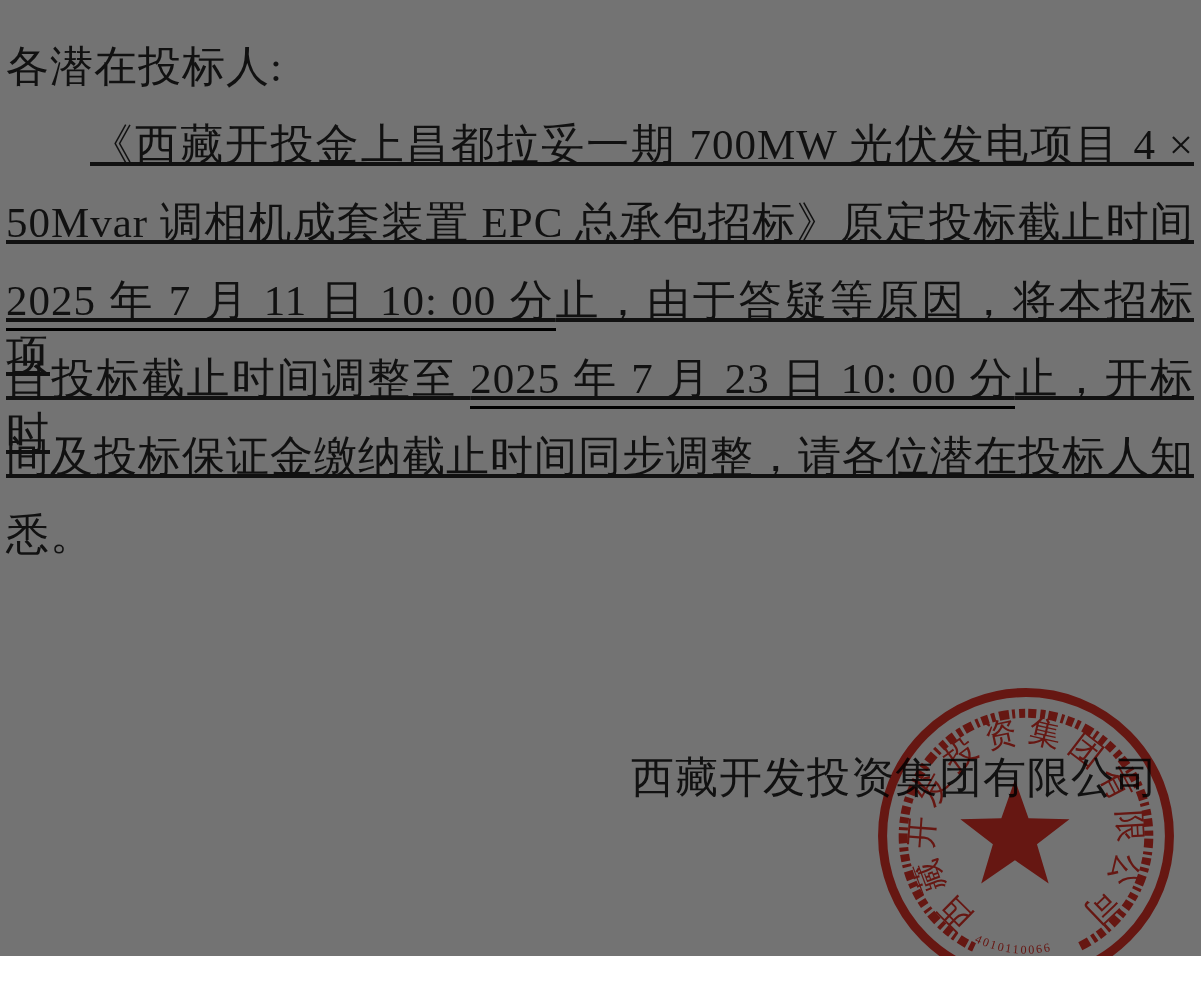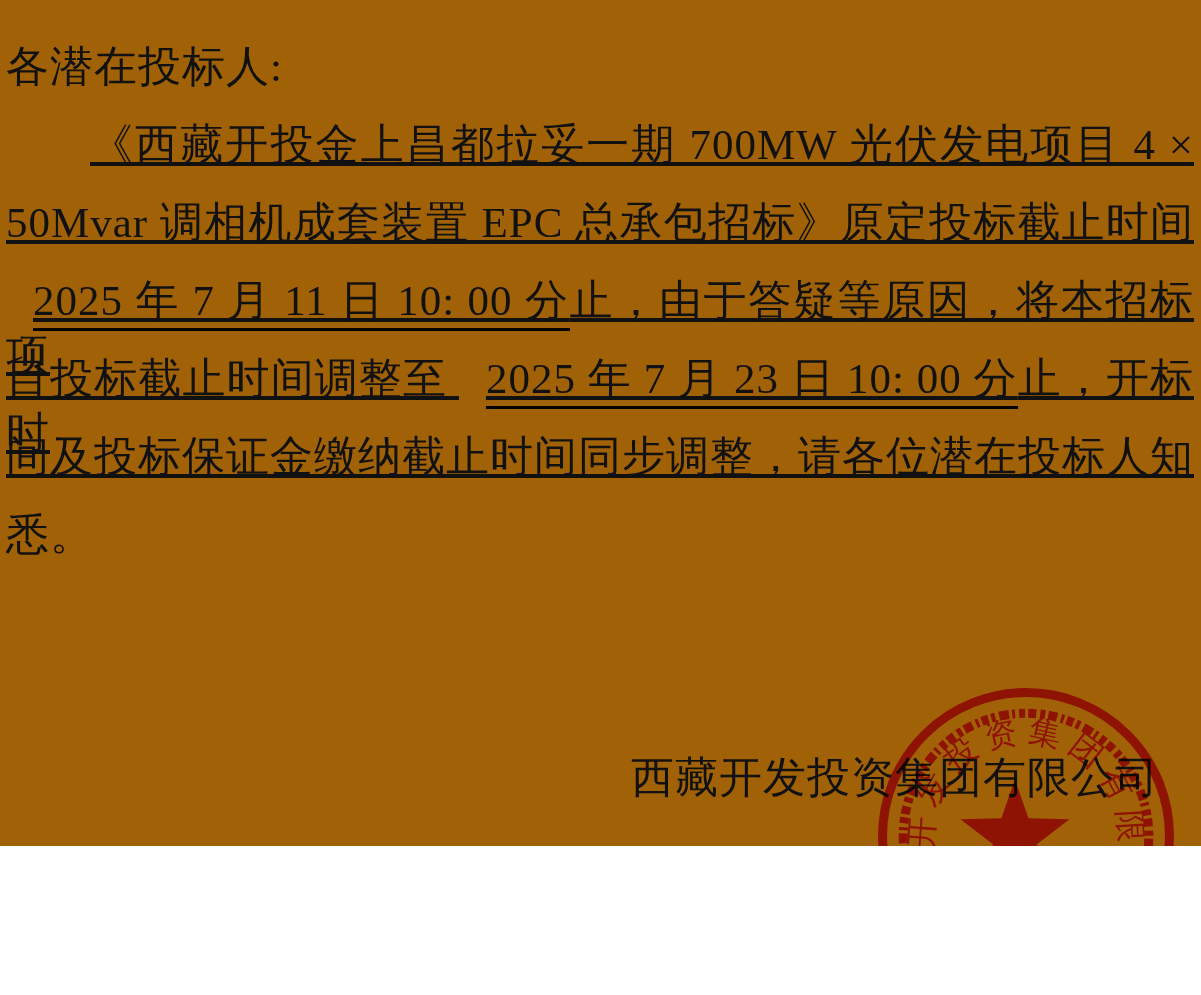--- a/index.html
+++ b/index.html
@@ -1,30 +1,30 @@
 <!DOCTYPE html>
 <html><head>
 <meta charset="utf-8">
 <style>
   html,body { margin:0; padding:0; background:#ffffff; }
   .page {
-    position:relative; width:1201px; height:846px;
-    background:#a16207; overflow:hidden;
+    position:relative; width:1201px; height:956px;
+    background:#737373; overflow:hidden;
     font-family:"Liberation Serif","DejaVu Serif",serif;
     color:#111111;
   }
   .doc-body { position:absolute; left:6px; top:0; width:1188px; height:995px; }
   .doc-line {
     position:absolute; left:0; width:100%;
     font-size:43px; line-height:1.25; letter-spacing:1px;
     white-space:nowrap; color:#111111;
   }
   .doc-line.justify { text-align:justify; text-align-last:justify; white-space:normal;text-decoration:underline; }
   .doc-line.left { text-align:left; }
-  .u { border-bottom:3px solid #000000; padding-bottom:4px;margin-left:27px; }
+  .u { border-bottom:3px solid #000000; padding-bottom:4px; }
   .signature-line, .date-line {
     position:absolute; font-size:43px; line-height:1.2;
     white-space:nowrap; color:#111111; letter-spacing:1px;
   }
   .signature-line { top:752px; right:42px; }
   .date-line { top:908px; right:90px; }
   .seal {
     position:absolute; left:872px; top:682px; width:308px; height:308px;
     mix-blend-mode:multiply; opacity:0.96;
   }

